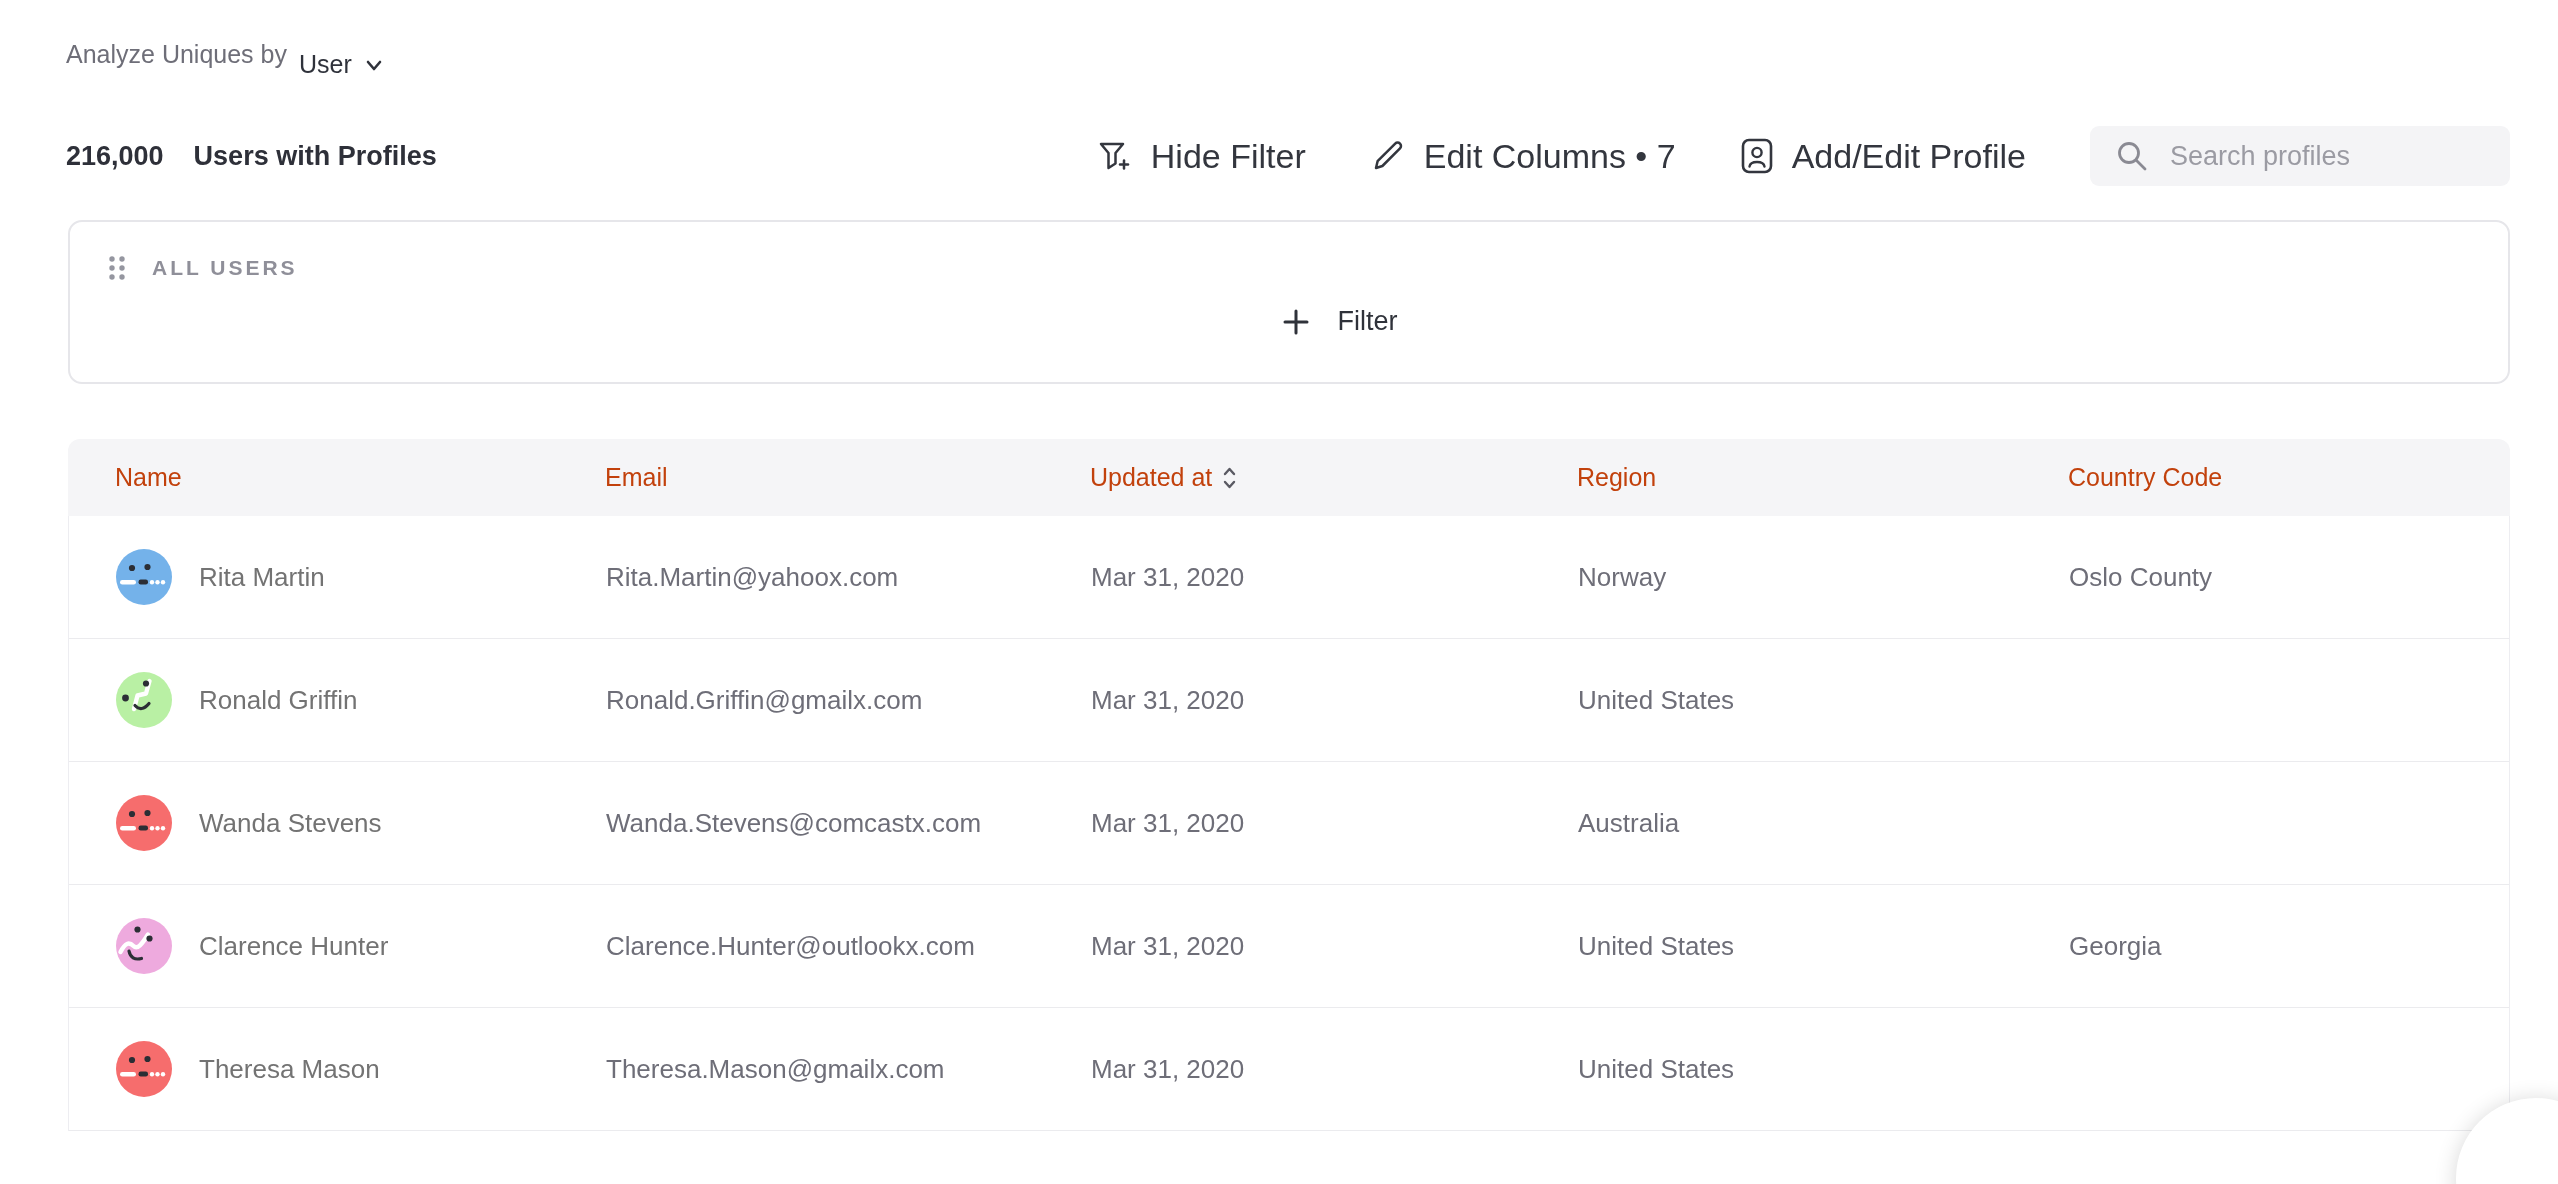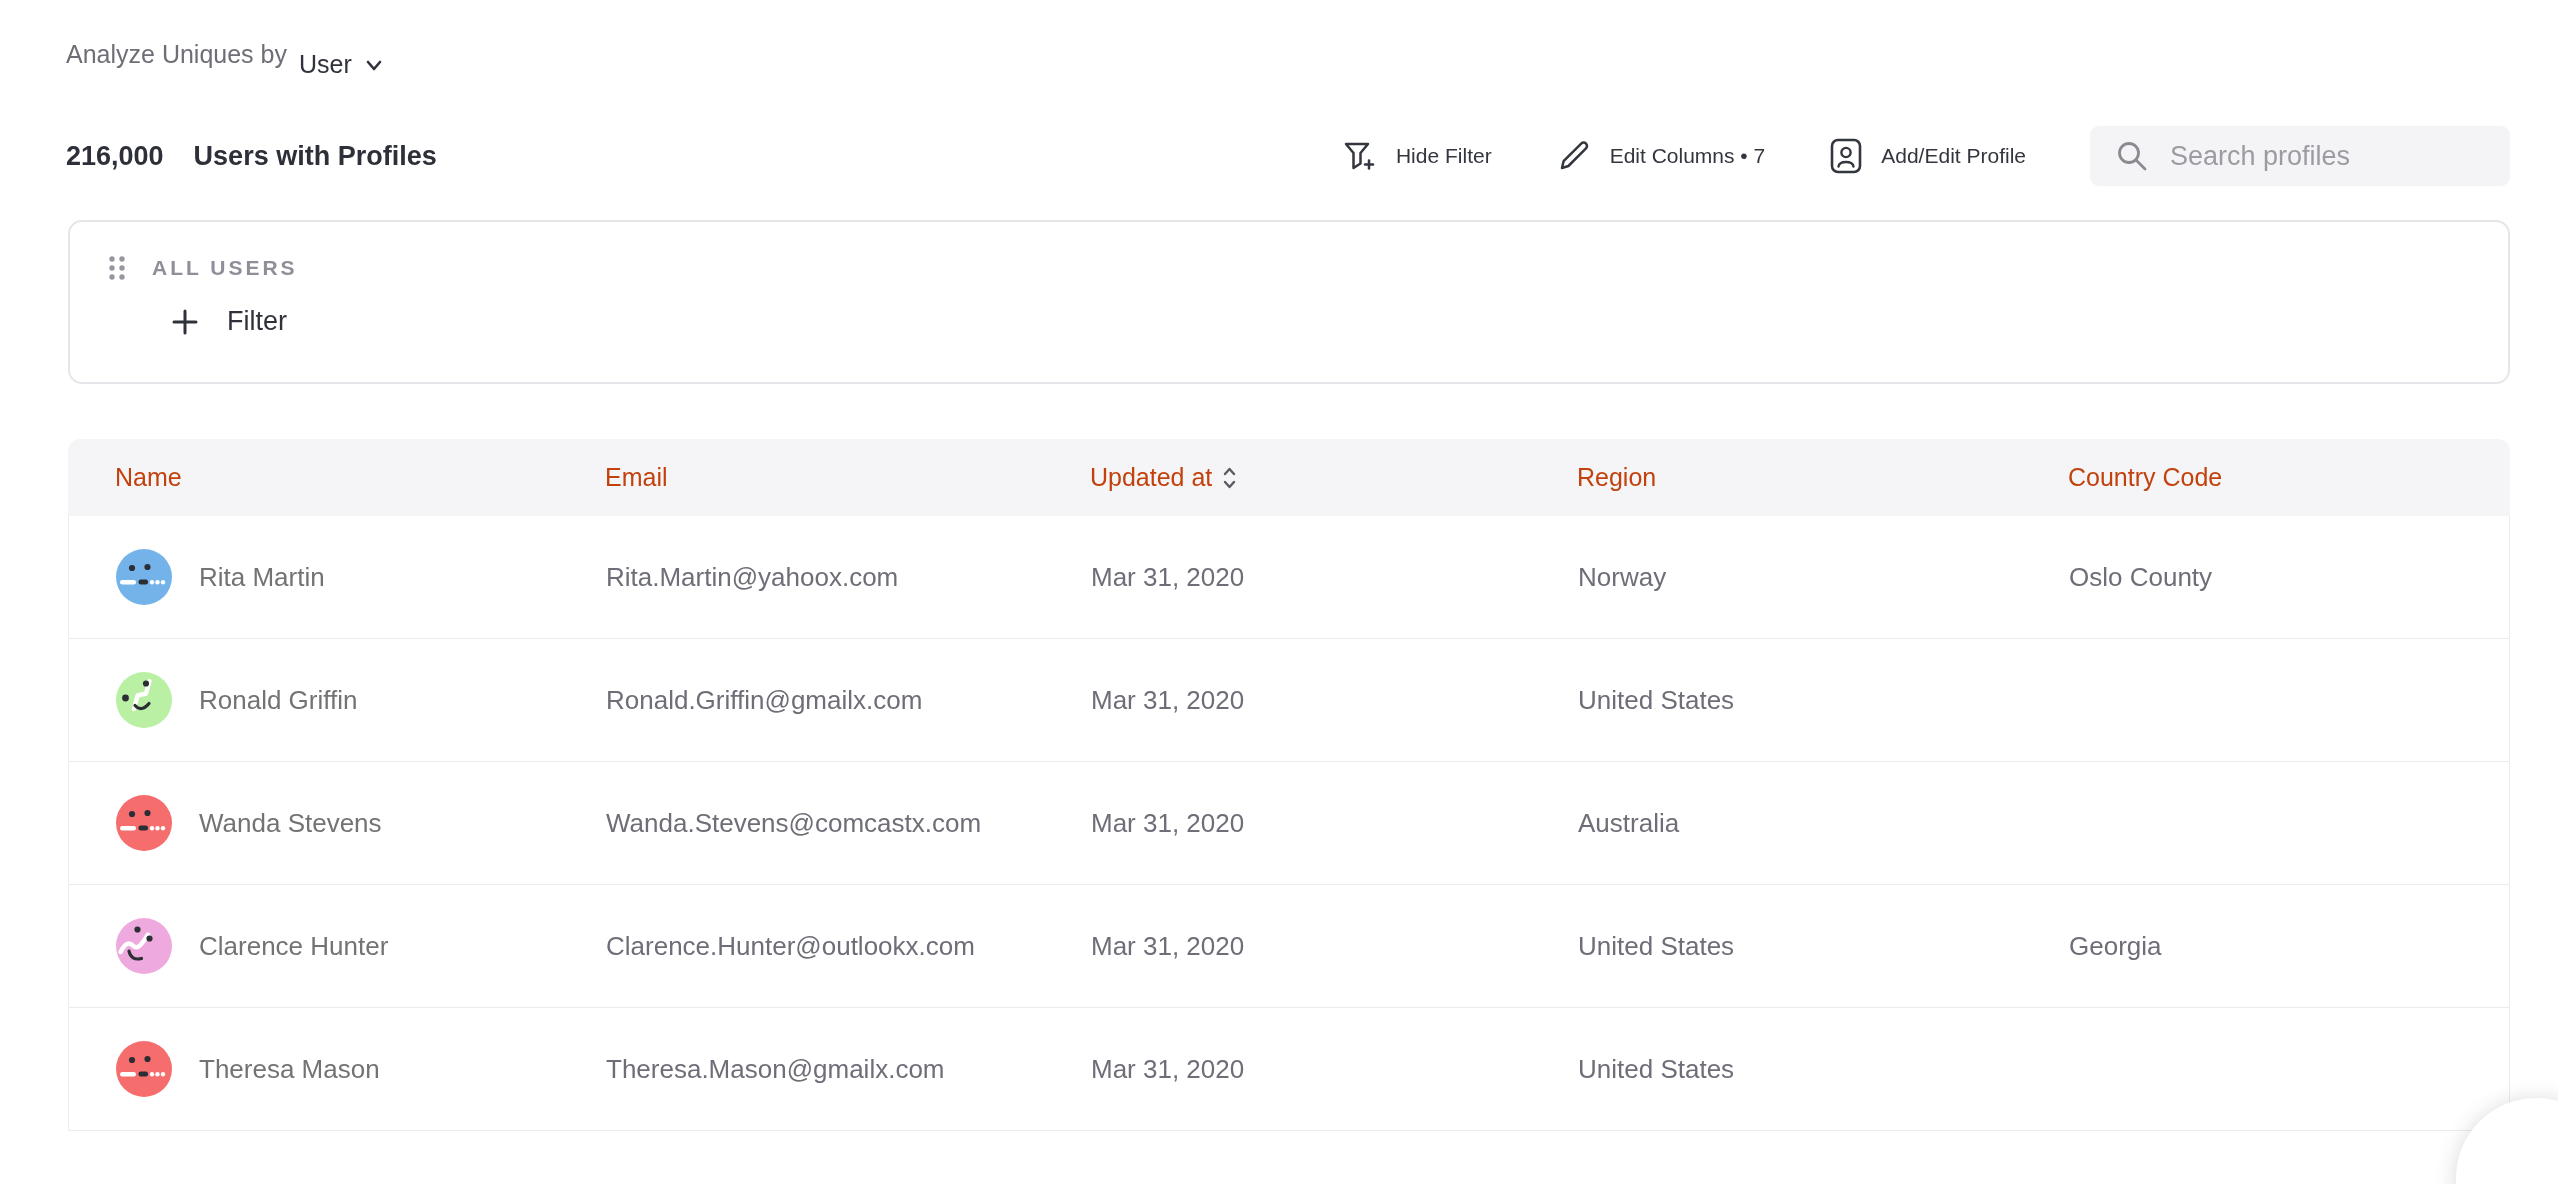--- a/index.html
+++ b/index.html
@@ -18,30 +18,30 @@
   .analyze-picker { display:flex; align-items:center; gap:10px; cursor:pointer;margin-top:20px; }
   .analyze-value { color:#2f323b; font-weight:500; }
 
   
   .page-title { margin-top:36px; font-size:47px; font-weight:700; color:#2e3039; letter-spacing:0.2px; }
 
   
   .metrics-row { margin-top:46px; display:flex; align-items:center; height:62px; }
   .count-group { display:flex; align-items:baseline; gap:30px; font-size:27px; font-weight:700; color:#2e3039; }
   .toolbar { margin-left:auto; display:flex; align-items:center; gap:64px; }
-  .tool-btn { display:flex; align-items:center; gap:18px; font-size:21px; font-weight:500; color:#33363e; cursor:pointer; white-space:nowrap; }
+  .tool-btn { display:flex; align-items:center; gap:18px; font-size:34px; font-weight:500; color:#33363e; cursor:pointer; white-space:nowrap; }
   .search-box { width:420px; height:60px; box-sizing:border-box; border-radius:9px;
     background:#f4f4f6; display:flex; align-items:center; gap:18px; padding:0 24px; }
   .search-box input { border:none; outline:none; background:transparent; flex:1;
     font-family:"Liberation Sans", sans-serif; font-size:27px; color:#4a4a52; }
   .search-box input::placeholder { color:#9b9ba3; }
 
   
   .filter-card { margin-top:33px; margin-left:2px; box-sizing:border-box;
-    border:2px solid #e6e6ea; border-radius:14px; height:164px; padding:26px 0 0 36px; }
+    border:2px solid #e6e6ea; border-radius:14px; height:164px; padding:26px 0 0 36px;text-align:center; }
   .filter-group-head { display:flex; align-items:center; gap:24px; height:40px; }
   .filter-group-label { font-size:21px; font-weight:600; letter-spacing:3px; color:#8f8f99; }
   .add-filter { margin-top:18px; margin-left:64px; display:inline-flex; align-items:center; gap:27px;
     font-size:27px; font-weight:500; color:#2f323a; cursor:pointer; }
 
   
   .table { margin-top:55px; margin-left:2px; width:2442px; }
   .thead { height:77px; background:#f5f5f7; border-radius:12px 12px 0 0;
     display:grid; grid-template-columns:490px 485px 487px 491px 1fr;
     align-items:center; padding-left:47px; box-sizing:border-box;

